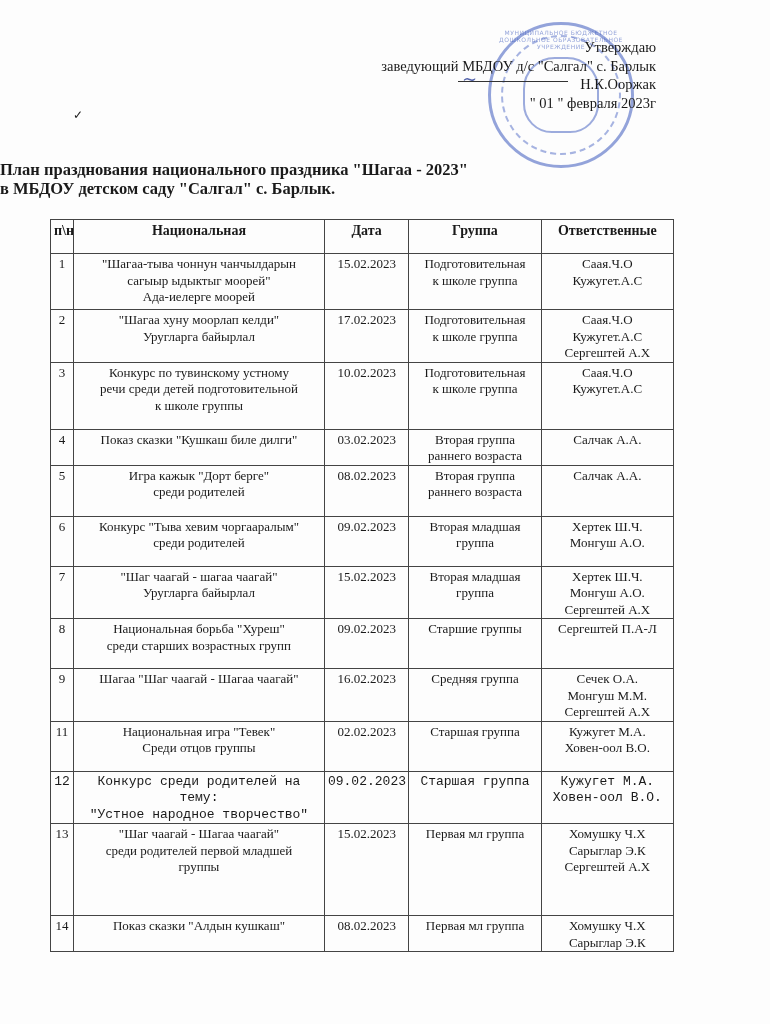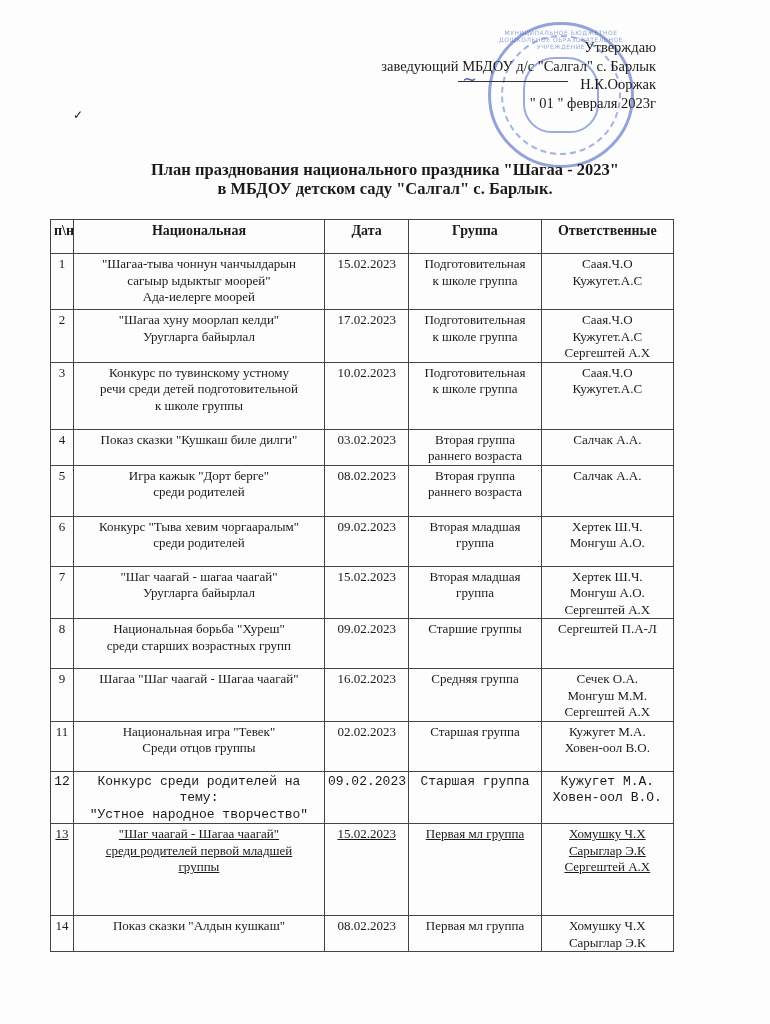--- a/index.html
+++ b/index.html
@@ -38,21 +38,21 @@
     border-bottom: 1px solid #333;
   }
   .sig-scrawl {
     position: absolute; left: 462px; top: 68px; font-size: 18px; font-style: italic;
     color: rgba(40,60,150,0.8); font-family: "DejaVu Serif", serif;
   }
   .tick {
     position: absolute; left: 73px; top: 108px; font-size: 12px; color: #222;
   }
   .title {
-    position: absolute; left: 0; width: 770px; top: 160px; text-align: center;
+    position: absolute; left: 0; width: 770px; top: 160px; text-align: left;
     font-weight: bold; font-size: 16.5px; line-height: 19px;
   }
   table.plan {
     position: absolute; left: 50px; top: 219px; width: 624px;
     border-collapse: collapse; table-layout: fixed;
     font-size: 13px; line-height: 16.5px;
   }
   table.plan td, table.plan th {
     border: 1px solid #444; vertical-align: top; text-align: center;
     padding: 2px 3px 0 3px; overflow: hidden;
@@ -206,21 +206,21 @@
       </tr>
       <tr style="height: 51px; font-family: Liberation Mono, monospace;">
         <td class="ml">12</td>
         <td class="ml">Конкурс среди родителей на тему:
 "Устное народное творчество"</td>
         <td class="ml">09.02.2023</td>
         <td class="ml">Старшая группа</td>
         <td class="ml">Кужугет М.А.
 Ховен-оол В.О.</td>
       </tr>
-      <tr style="height: 92px; text-decoration: underline;">
+      <tr style="height: 92px;">
         <td class="ml">13</td>
         <td class="ml">"Шаг чаагай - Шагаа чаагай"
 среди родителей первой младшей
 группы</td>
         <td class="ml">15.02.2023</td>
         <td class="ml">Первая мл группа</td>
         <td class="ml">Хомушку Ч.Х
 Сарыглар Э.К
 Сергештей А.Х</td>
       </tr>

